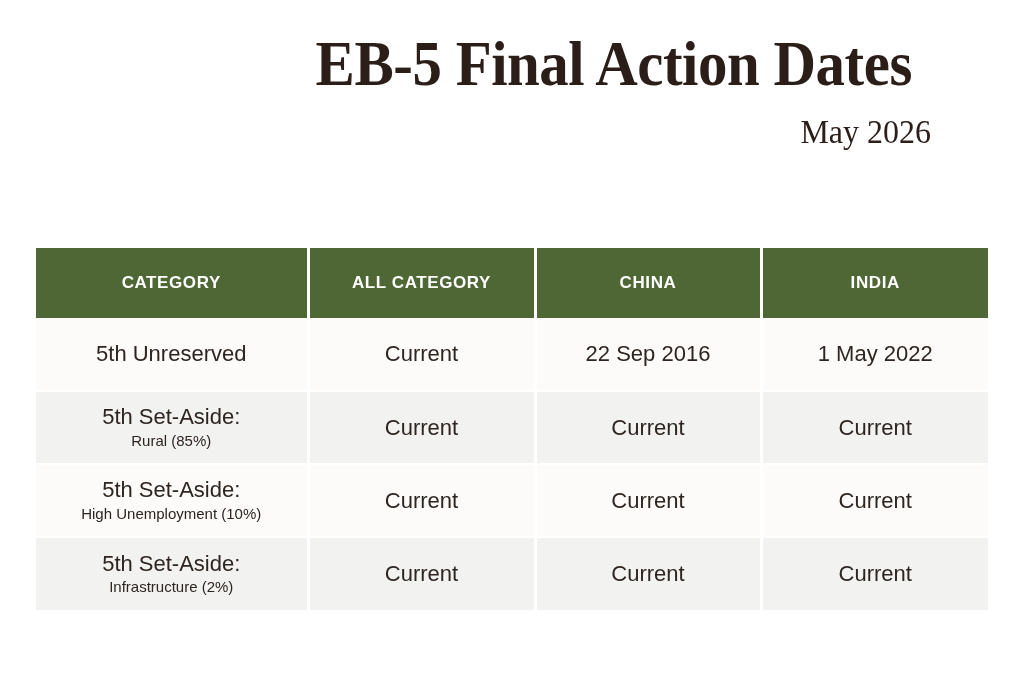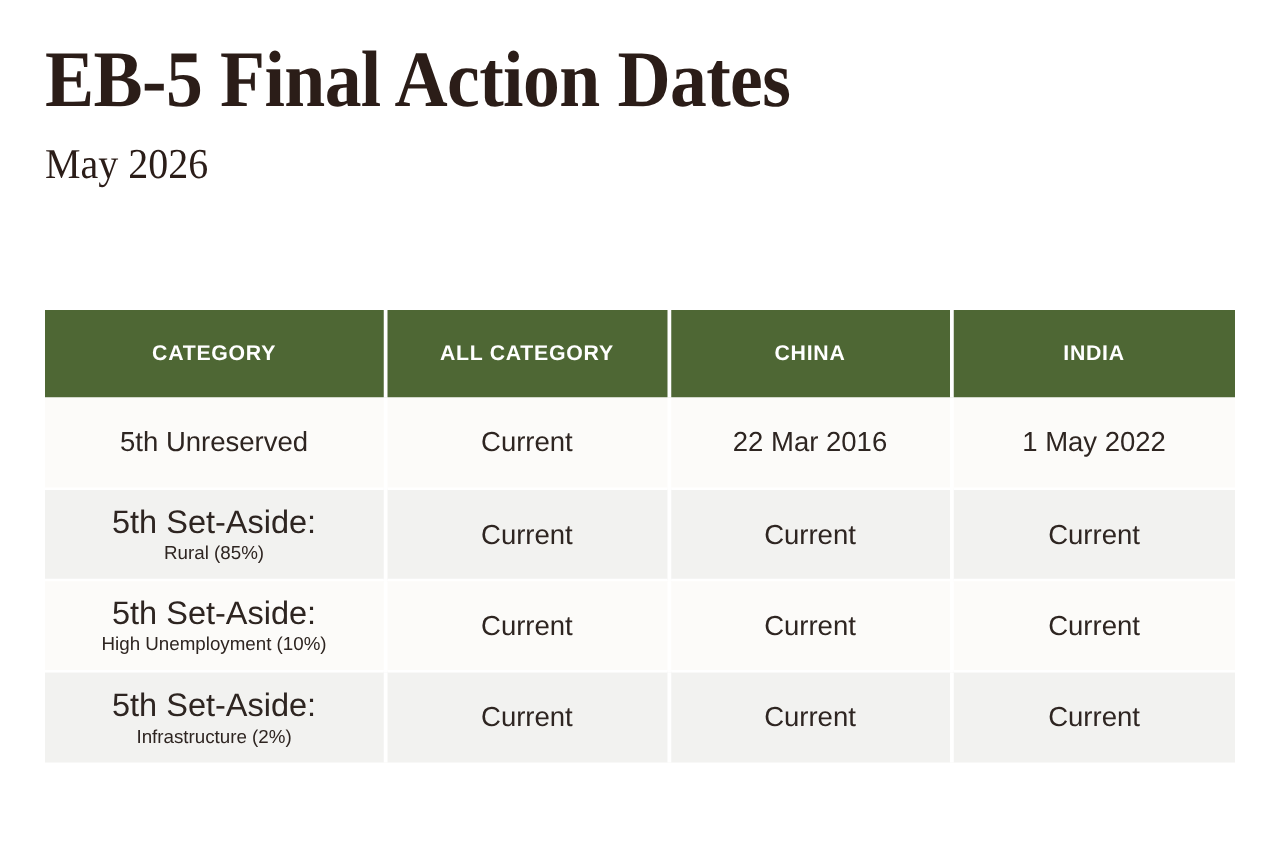--- a/index.html
+++ b/index.html
@@ -21,20 +21,21 @@
     height: 691px;
     background: #ffffff;
   }
 
   
   .header-block {
     position: absolute;
     left: 36px;
     top: 30px;
     width: 952px;
+    text-align: right;
   }
 
   .page-title {
     font-family: "Liberation Serif", "DejaVu Serif", serif;
     font-size: 64px;
     line-height: 1.05;
     font-weight: 700;
     letter-spacing: -0.5px;
     color: #2b1d18;
     margin: 0;
@@ -103,21 +104,21 @@
     line-height: 1.15;
   }
   tbody td:last-child { border-right: none; }
   tbody tr:last-child td { border-bottom: none; }
 
   tbody tr.row-odd  td { background: #fcfbf9; }
   tbody tr.row-even td { background: #f2f2f0; }
 
   td.category-cell .cat-main {
     display: block;
-    font-size: 26px;
+    font-size: 22px;
     color: #2e2521;
     line-height: 1.2;
   }
   td.category-cell .cat-sub {
     display: block;
     font-size: 15px;
     color: #2e2521;
     line-height: 1.25;
     padding-top: 1px;
   }
@@ -162,21 +163,21 @@
           <th>INDIA</th>
         </tr>
       </thead>
       <tbody>
 
         <tr class="row-odd">
           <td class="category-cell single">
             <span class="cat-main">5th Unreserved</span>
           </td>
           <td>Current</td>
-          <td>22 Mar 2016</td>
+          <td>22 Sep 2016</td>
           <td>1 May 2022</td>
         </tr>
 
         <tr class="row-even">
           <td class="category-cell">
             <span class="cat-main">5th Set-Aside:</span>
             <span class="cat-sub">Rural (85%)</span>
           </td>
           <td>Current</td>
           <td>Current</td>

